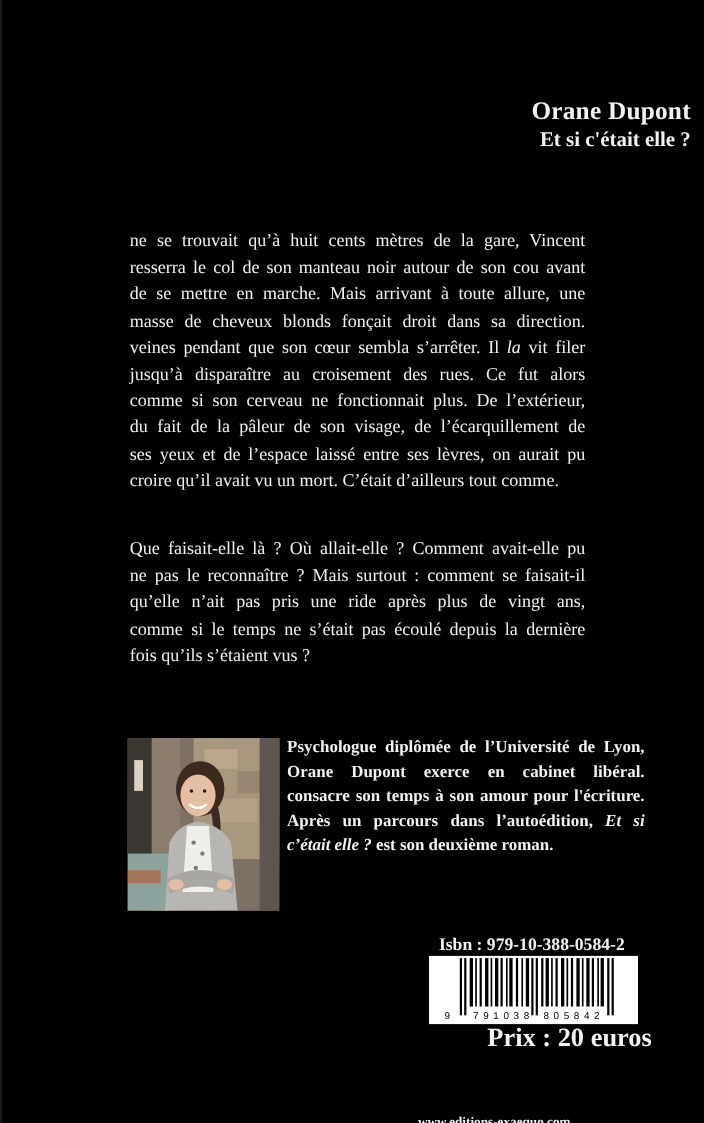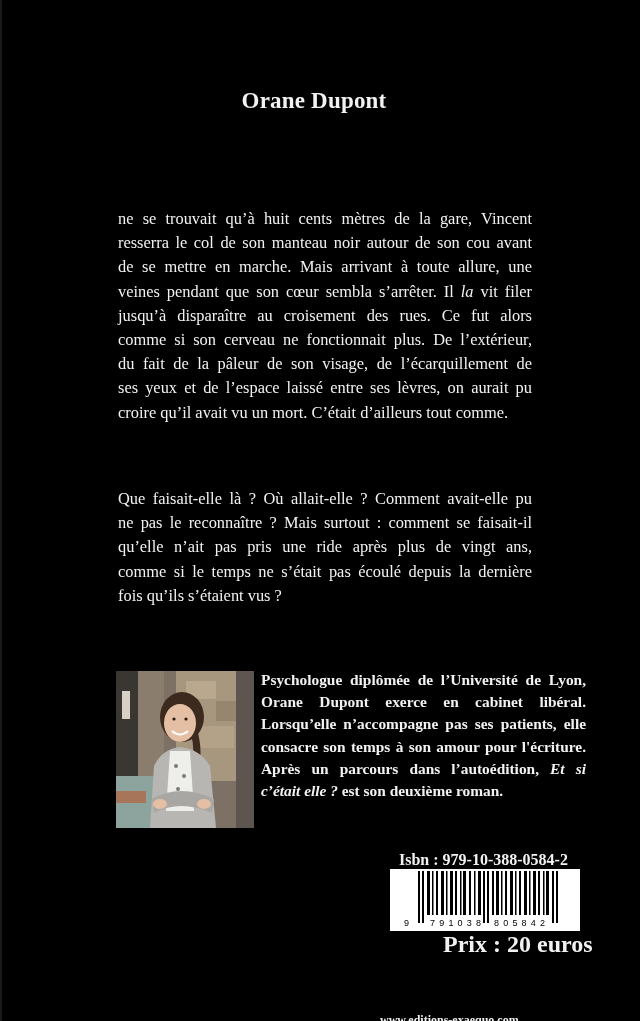--- a/index.html
+++ b/index.html
@@ -10,21 +10,21 @@
       font-family: "Liberation Serif", "DejaVu Serif", serif;
       position: relative;
       overflow: hidden;
     }
     .edge-left {
       position: absolute; left: 0; top: 0; width: 2px; height: 1021px;
       background: #1a1a1a;
     }
     .title-block {
       position: absolute; left: 0; right: 12px; top: 86px;
-      text-align: center;
+      text-align: right;
     }
     .author {
       font-size: 23px; font-weight: bold; line-height: 30px; letter-spacing: 0.2px;
     }
     .book-title {
       font-size: 19px; font-weight: bold; line-height: 24px;
     }
     .blurb {
       position: absolute; left: 118px; width: 414px;
       font-size: 16.4px; line-height: 24.2px;
@@ -67,26 +67,28 @@
     }
     i.em { font-style: italic; }
   </style>
 </head>
 <body>
 
 <div class="edge-left"></div>
 
 <div class="title-block">
   <div class="author">Orane Dupont</div>
+  <div class="book-title">Et si c'était elle ?</div>
 </div>
 
 <p class="blurb p1">
   <span class="line">ne se trouvait qu’à huit cents mètres de la gare, Vincent</span>
   <span class="line">resserra le col de son manteau noir autour de son cou avant</span>
   <span class="line">de se mettre en marche. Mais arrivant à toute allure, une</span>
+  <span class="line">masse de cheveux blonds fonçait droit dans sa direction.</span>
   <span class="line"><span>veines pendant que son cœur sembla s’arrêter. Il </span><i class="em">la</i><span> vit filer</span></span>
   <span class="line">jusqu’à disparaître au croisement des rues. Ce fut alors</span>
   <span class="line">comme si son cerveau ne fonctionnait plus. De l’extérieur,</span>
   <span class="line">du fait de la pâleur de son visage, de l’écarquillement de</span>
   <span class="line">ses yeux et de l’espace laissé entre ses lèvres, on aurait pu</span>
   <span class="line last">croire qu’il avait vu un mort. C’était d’ailleurs tout comme.</span>
 </p>
 
 <p class="blurb p2">
   <span class="line">Que faisait-elle là ? Où allait-elle ? Comment avait-elle pu</span>
@@ -128,21 +130,20 @@
 
     <path d="M36 128 Q64 112 98 128 L96 142 Q64 128 38 142 Z" fill="#a9a7a3"></path>
     <ellipse cx="44" cy="133" rx="7" ry="5" fill="#e4bfa3"></ellipse>
     <ellipse cx="88" cy="133" rx="7" ry="5" fill="#e4bfa3"></ellipse>
   </svg>
 </div>
 
 <div class="bio">
   <span class="line">Psychologue diplômée de l’Université de Lyon,</span>
   <span class="line">Orane Dupont exerce en cabinet libéral.</span>
-  <span class="line">Lorsqu’elle n’accompagne pas ses patients, elle</span>
   <span class="line">consacre son temps à son amour pour l'écriture.</span>
   <span class="line"><span>Après un parcours dans l’autoédition, </span><i class="em">Et si</i></span>
   <span class="line last"><i class="em">c’était elle ?</i><span> est son deuxième roman.</span></span>
 </div>
 
 <div class="isbn">Isbn : 979-10-388-0584-2</div>
 
 <div class="barcode">
   <svg width="190" height="62" viewBox="0 0 190 62">
     <rect x="0" y="0" width="190" height="62" fill="#ffffff"></rect>

